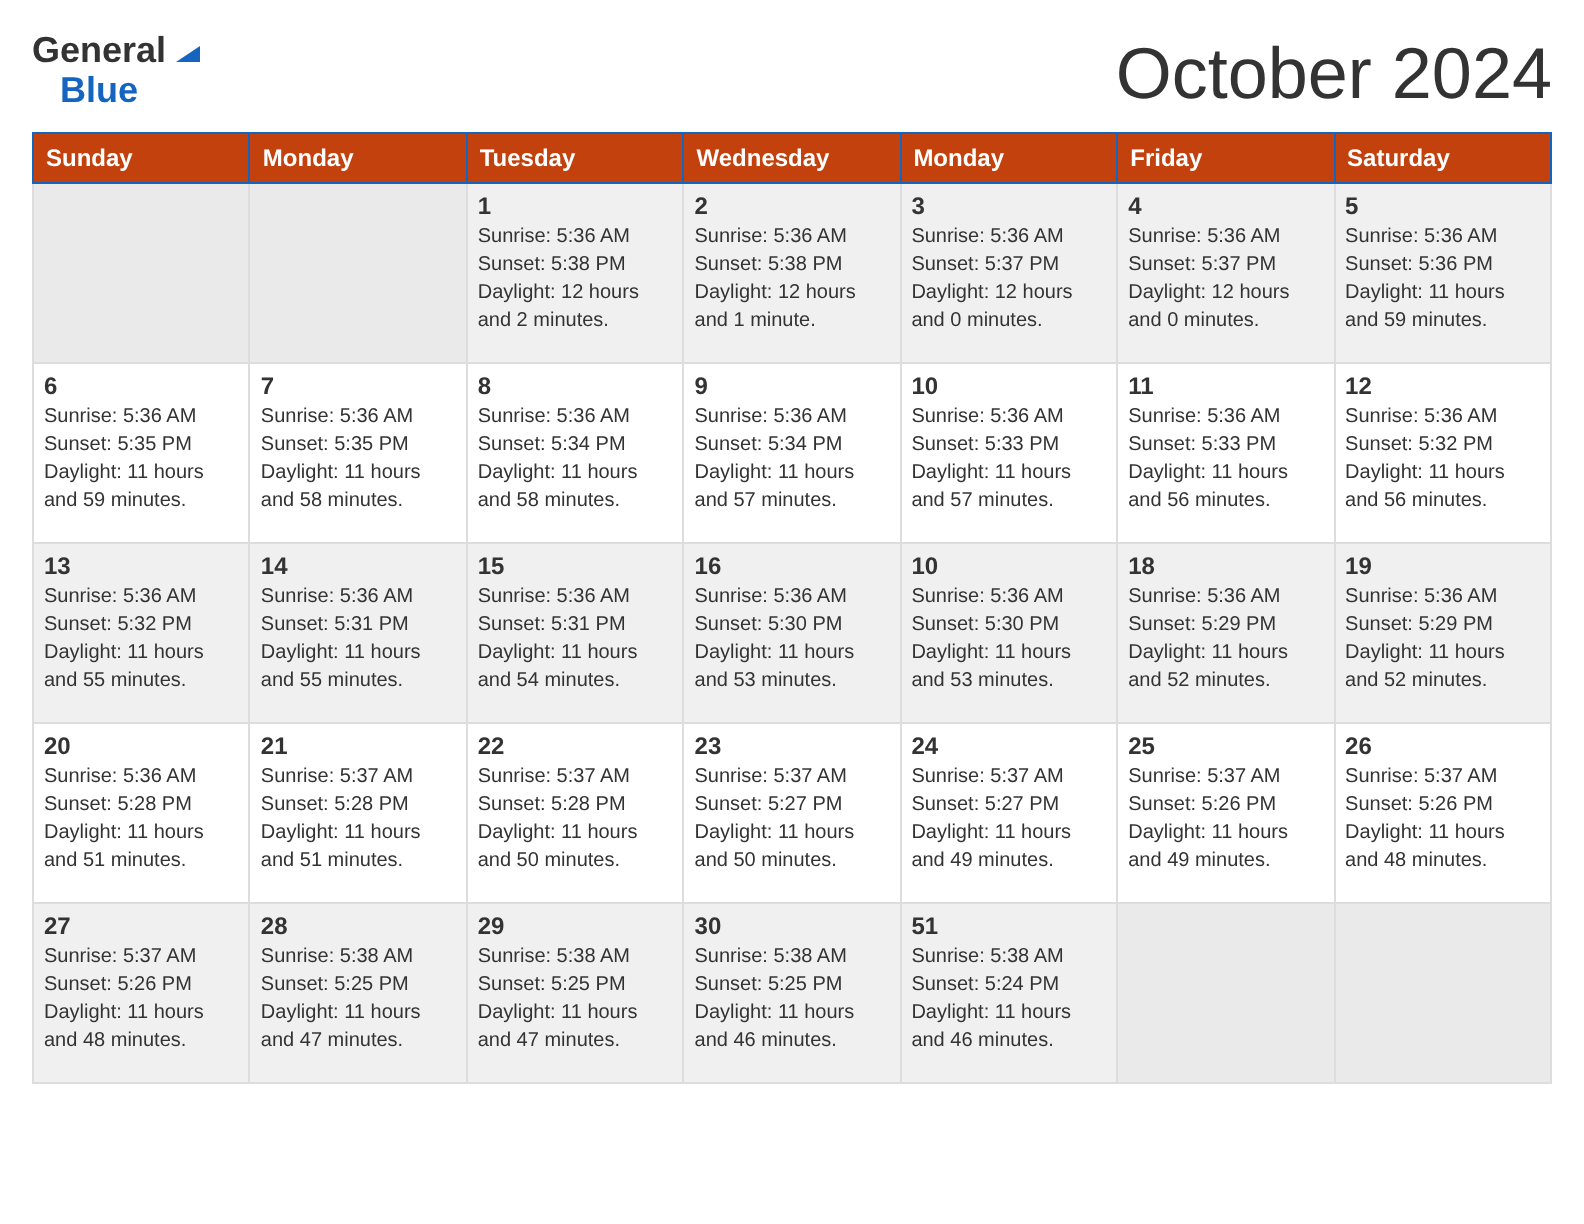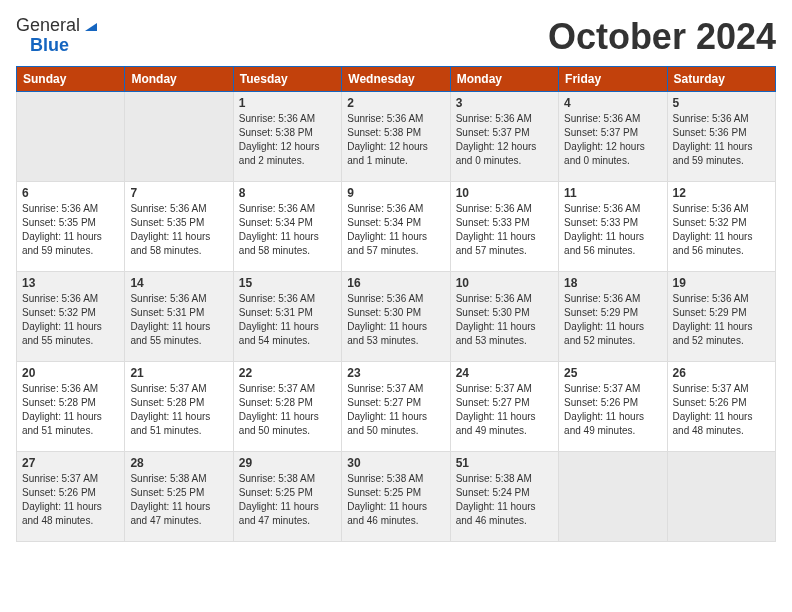--- a/index.html
+++ b/index.html
@@ -19,21 +19,21 @@
     .logo {
       display: flex;
       flex-direction: column;
       align-items: flex-start;
     }
     .title-section {
       text-align: right;
     }
     .month-title {
       font-size: 36px;
-      font-weight: bold;
+      font-weight: normal;
       color: #333;
     }
     .location-title {
       font-size: 15px;
       color: #555;
     }
     .calendar {
       width: 100%;
       border-collapse: collapse;
       border: 1px solid #ccc;
@@ -77,21 +77,21 @@
     .row-shaded td.empty {
       background-color: #eaeaea;
     }
   </style>
 </head>
 <body>
 
 <div class="header">
   <div class="logo">
     <div style="display:flex; align-items:center; line-height:1.1;">
-      <span style="font-size:18px;font-weight:normal;color:#333;">General</span>
+      <span style="font-size:18px;font-weight:bold;color:#333;">General</span>
       <svg width="16" height="16" viewBox="0 0 16 16" style="margin-left:1px;margin-top:-2px;">
         <polygon points="4,14 16,6 16,14" fill="#1565c0"></polygon>
       </svg>
     </div>
     <span style="font-size:18px;font-weight:bold;color:#1565c0;line-height:1.1;margin-left:14px;">Blue</span>
   </div>
   <div class="title-section">
     <div class="month-title">October 2024</div>
   </div>
 </div>

